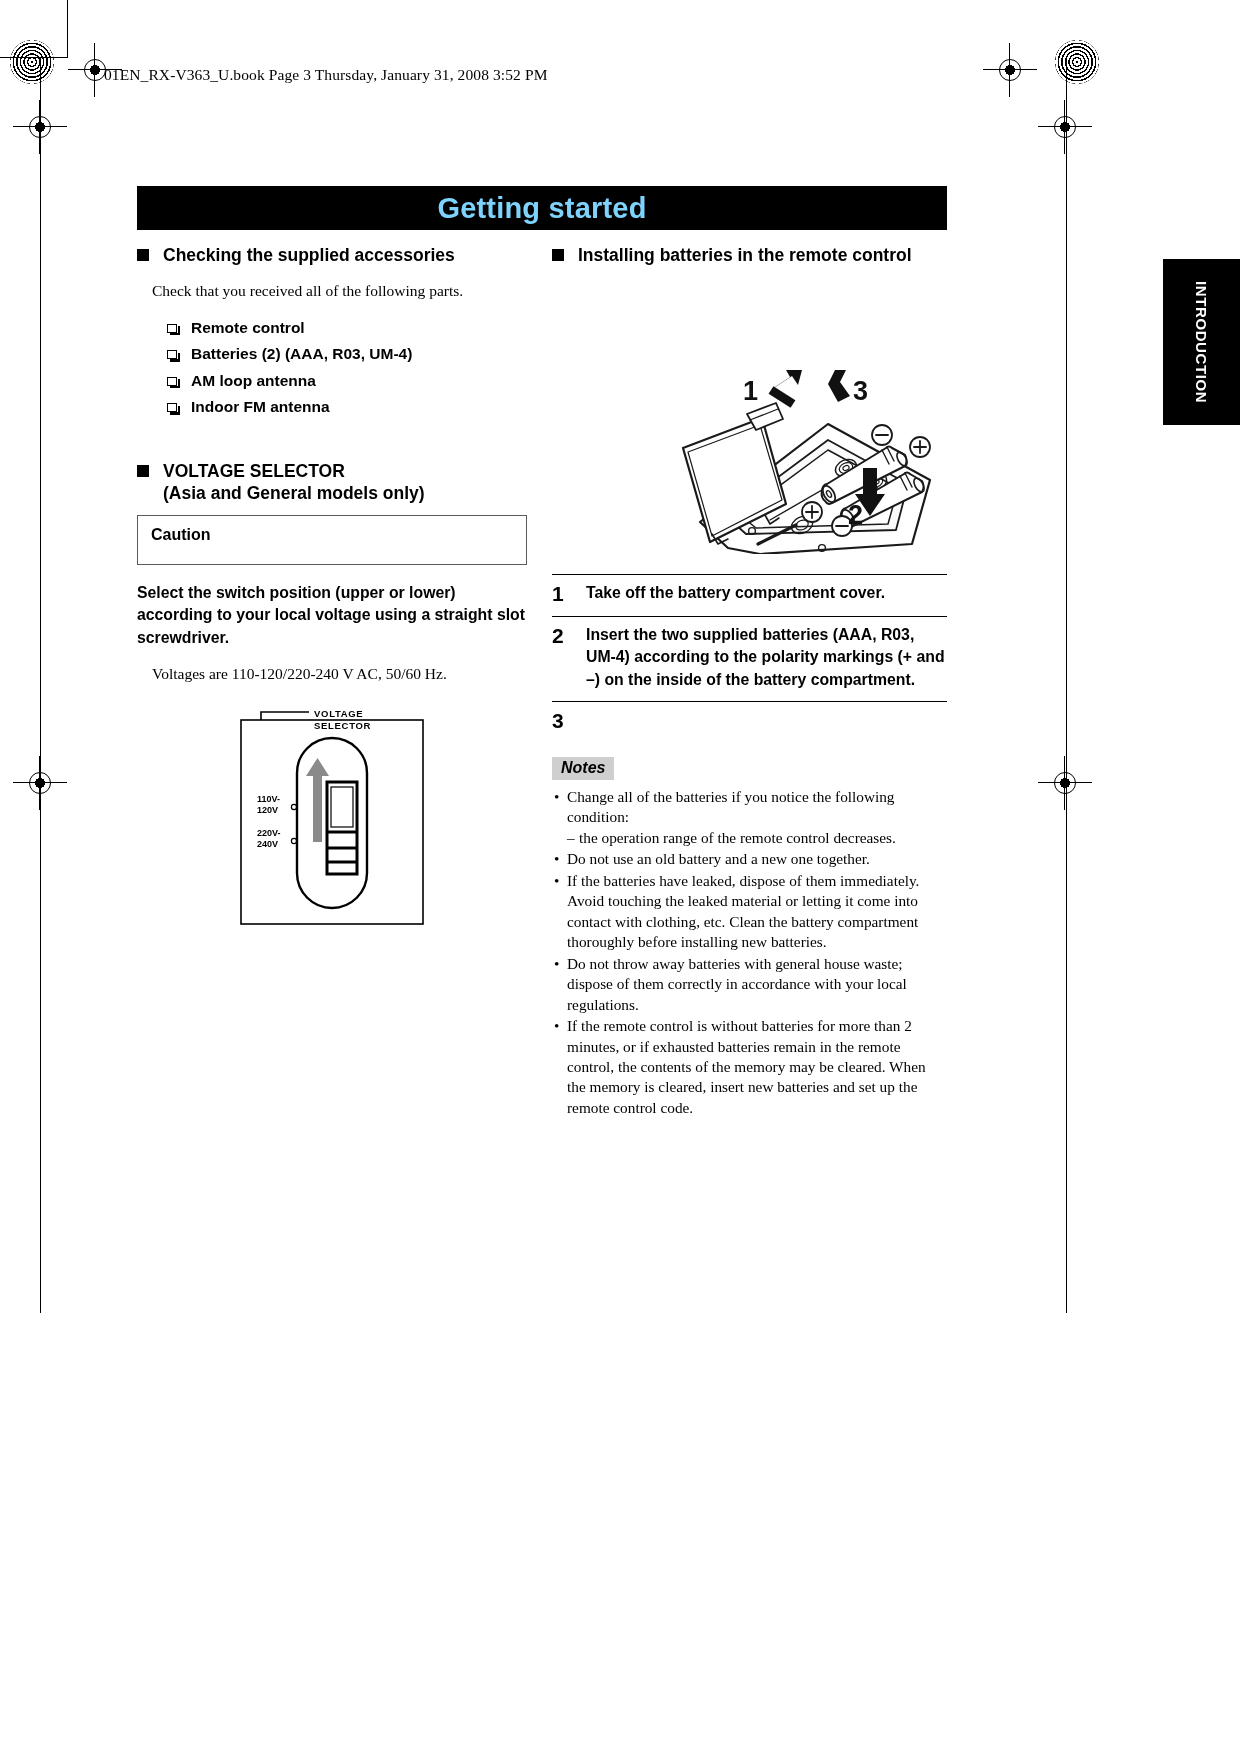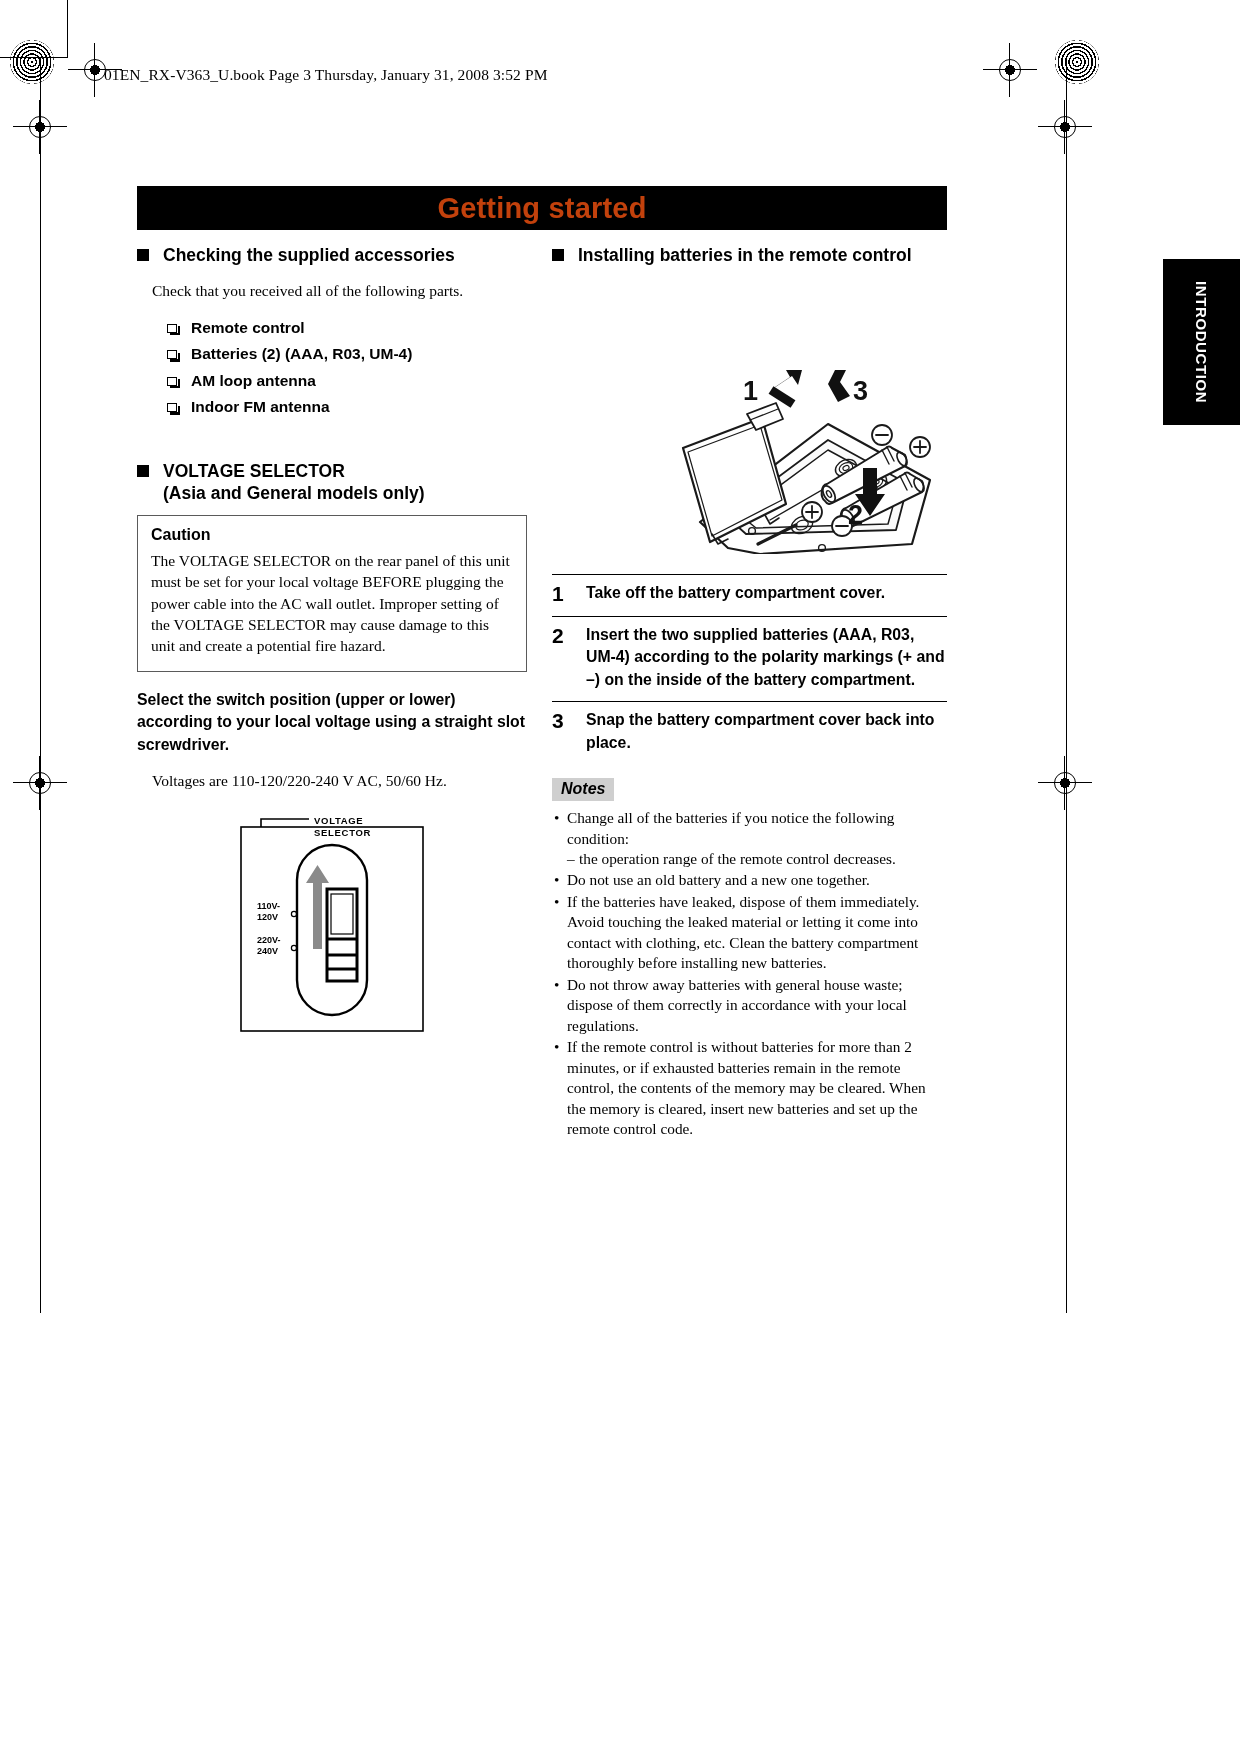--- a/index.html
+++ b/index.html
@@ -60,21 +60,21 @@
   
   .content {
     position: absolute;
     left: 137px;
     top: 186px;
     width: 810px;
   }
 
   .banner {
     background: #000;
-    color: #c2410c;
+    color: #7dd3fc;
     height: 44px;
     line-height: 44px;
     text-align: center;
     font-family: "Liberation Sans", sans-serif;
     font-weight: bold;
     font-size: 29px;
     letter-spacing: .2px;
   }
 
   .cols {
@@ -410,21 +410,20 @@
         <h2 class="sec" style="margin-top:44px;">
           <span class="bullet-sq"></span>
           <span class="htxt">
             <span>VOLTAGE SELECTOR</span><br>
             <span>(Asia and General models only)</span>
           </span>
         </h2>
 
         <div class="caution">
           <div class="caution-title">Caution</div>
-          <p>The VOLTAGE SELECTOR on the rear panel of this unit must be set for your local voltage BEFORE plugging the power cable into the AC wall outlet. Improper setting of the VOLTAGE SELECTOR may cause damage to this unit and create a potential fire hazard.</p>
         </div>
 
         <p class="lead-bold">Select the switch position (upper or lower) according to your local voltage using a straight slot screwdriver.</p>
         <p class="body">Voltages are 110-120/220-240 V AC, 50/60 Hz.</p>
 
         <div class="vs-figure">
           <svg width="186" height="220" viewBox="0 0 186 220" xmlns="http://www.w3.org/2000/svg">
 
             <rect x="2" y="14" width="182" height="204" fill="#fff" stroke="#000" stroke-width="1.6"></rect>
 
@@ -554,21 +553,20 @@
           <div class="step">
             <div class="step-num">1</div>
             <div class="step-txt">Take off the battery compartment cover.</div>
           </div>
           <div class="step">
             <div class="step-num">2</div>
             <div class="step-txt">Insert the two supplied batteries (AAA, R03, UM-4) according to the polarity markings (+ and –) on the inside of the battery compartment.</div>
           </div>
           <div class="step">
             <div class="step-num">3</div>
-            <div class="step-txt">Snap the battery compartment cover back into place.</div>
           </div>
         </div>
 
         
         <div class="notes-tag">Notes</div>
         <ul class="notes">
           <li>
             <span>Change all of the batteries if you notice the following condition:</span>
             <span class="sub">the operation range of the remote control decreases.</span>
           </li>

